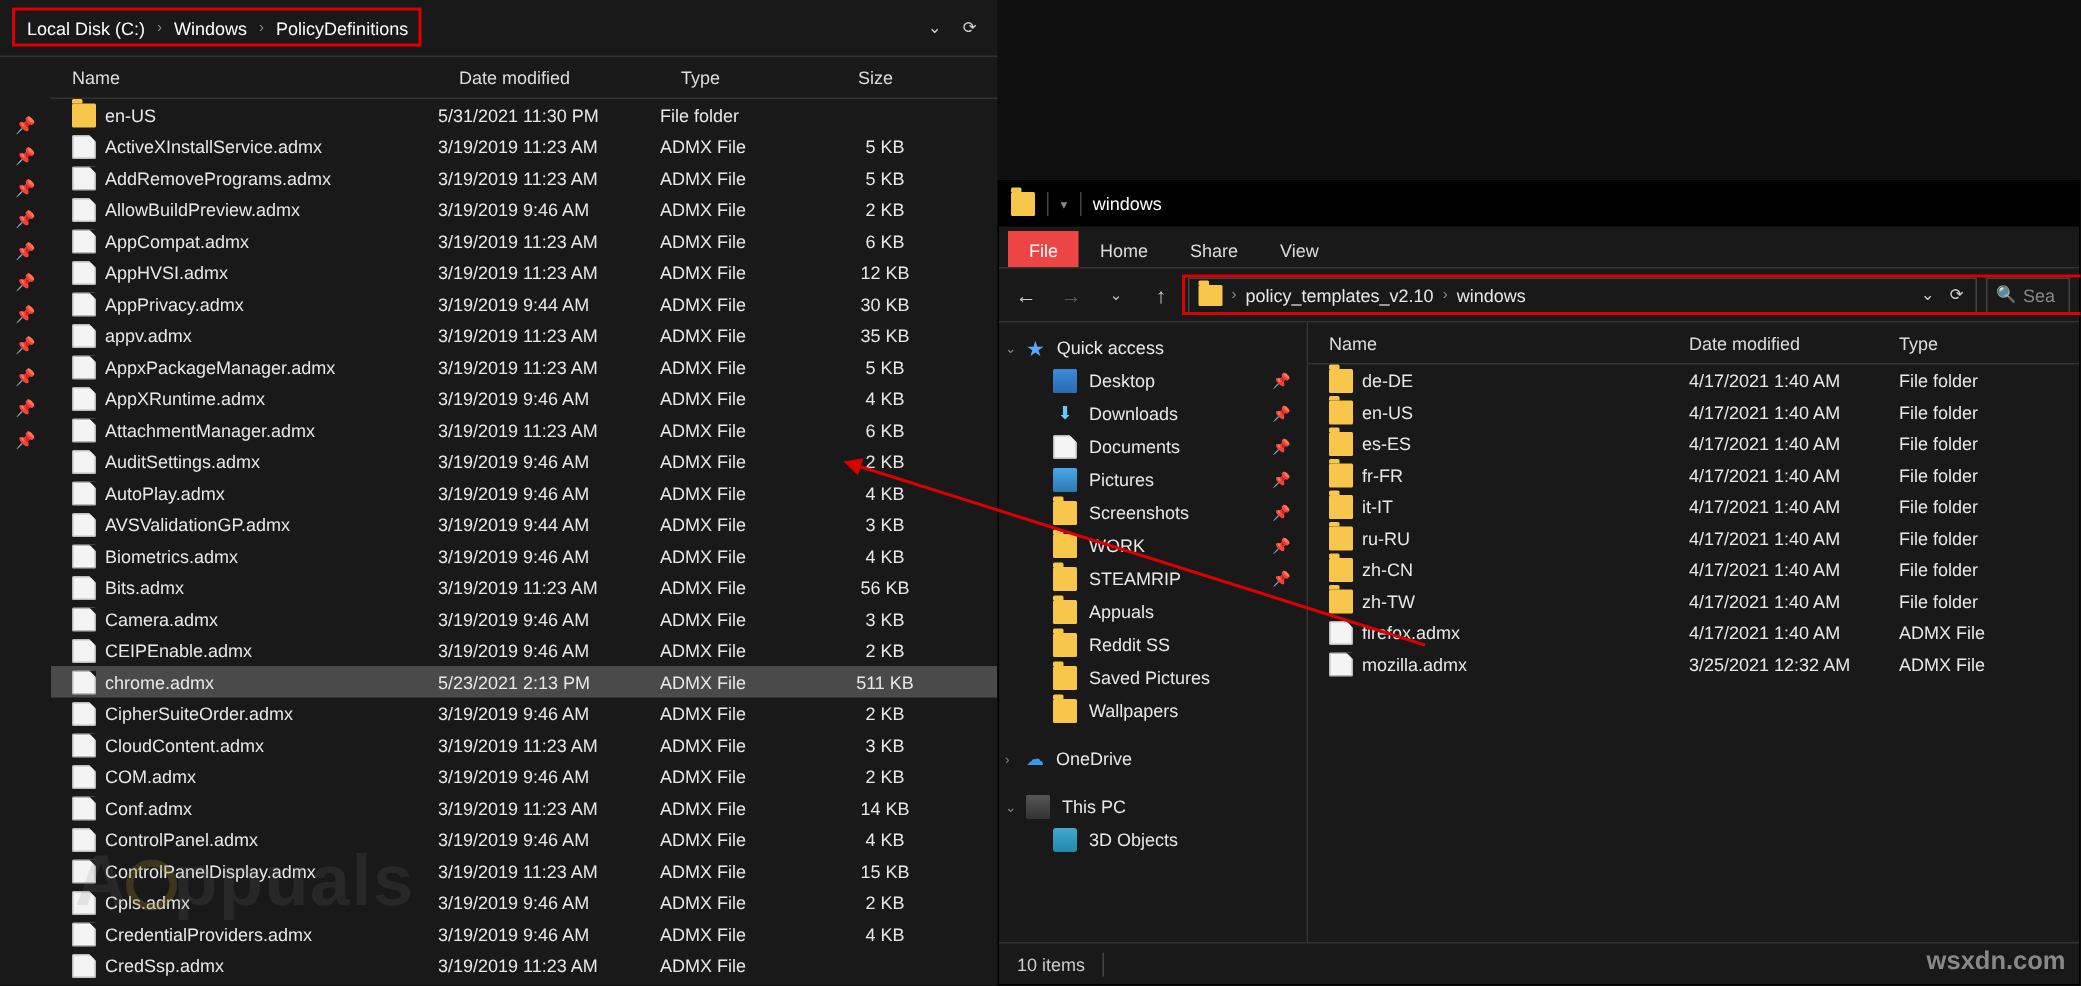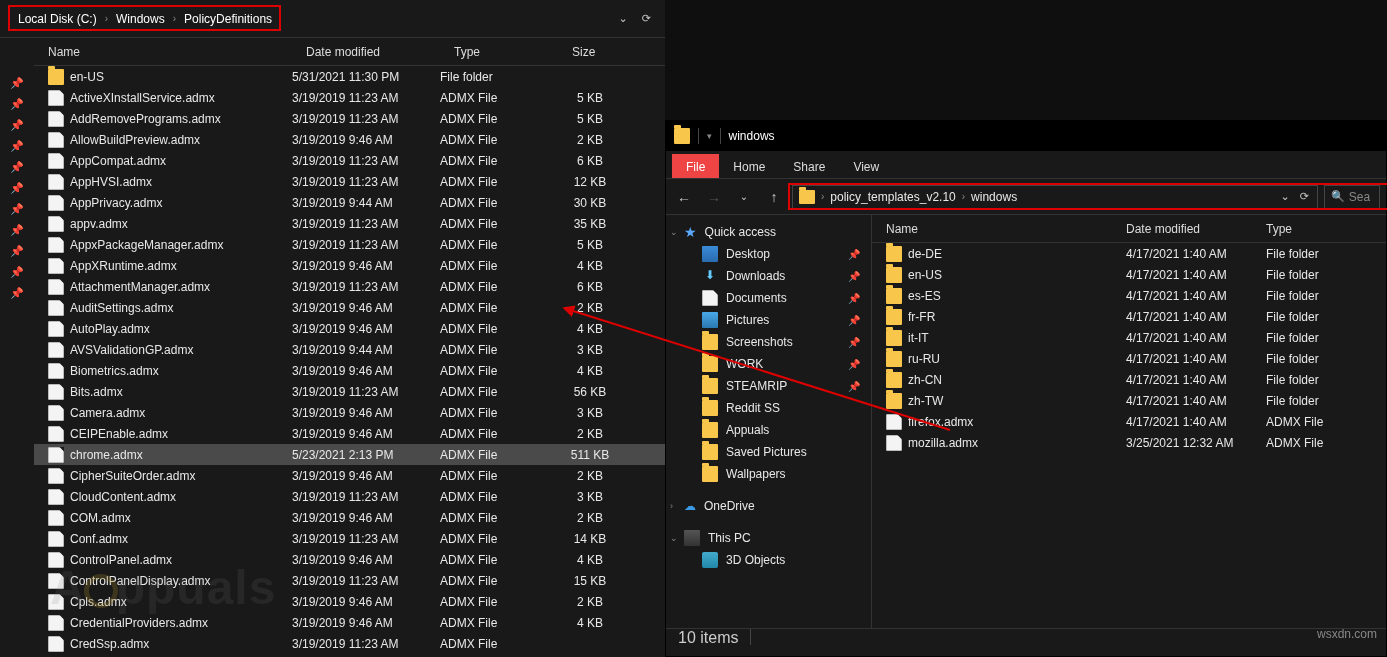--- a/index.html
+++ b/index.html
@@ -77,29 +77,29 @@
   .se-cols { height:28px; display:flex; align-items:center; border-bottom:1px solid #333; font-size:12px; color:#ddd; }
   .sc-name { width:254px; padding-left:14px; }
   .sc-date { width:140px; }
   .sc-type { width:100px; }
   .se-row { height:21px; display:flex; align-items:center; font-size:12px; position:relative; }
   .se-row .ic { width:16px; height:16px; margin-left:14px; margin-right:6px; flex-shrink:0; }
   .se-row .nm { width:218px; }
   .se-row .dt { width:140px; }
   .se-row .ty { width:100px; }
 
-  .se-status { position:absolute; left:0; right:0; bottom:0; height:28px; border-top:1px solid #333; display:flex; padding-left:12px; font-size:16px; color:#ccc; gap:12px; }
+  .se-status { position:absolute; left:0; right:0; bottom:0; height:28px; border-top:1px solid #333; display:flex; align-items:center; padding-left:12px; font-size:12px; color:#ccc; gap:12px; }
   .se-status .vline { width:1px; height:16px; background:#444; }
 
   
   .drag-arrow { position:absolute; pointer-events:none; }
 
   .watermark { position:absolute; left:50px; top:560px; font-size:48px; font-weight:600; color:rgba(120,120,120,0.15); letter-spacing:1px; pointer-events:none; }
   .watermark .o { display:inline-block; width:34px; height:34px; border:5px solid rgba(150,120,40,0.3); border-radius:50%; vertical-align:middle; margin:0 -2px; position:relative; }
-  .wm-site { position:absolute; right:10px; bottom:16px; font-size:12px; color:#888; }
+  .wm-site { position:absolute; right:10px; bottom:6px; font-size:17px; color:#888;font-weight:bold; }
 </style>
 </head>
 <body>
 
 <div class="main-explorer">
 
   <div class="breadcrumb-bar">
     <div class="bc-highlight"></div>
     <div class="breadcrumb">
       <span class="crumb">
@@ -419,25 +419,25 @@
           <span>WORK</span>
           <span class="pin-right">📌</span>
         </div>
       <div class="nav-item indent">
           <span class="nav-ic folder-icon"></span>
           <span>STEAMRIP</span>
           <span class="pin-right">📌</span>
         </div>
       <div class="nav-item indent">
           <span class="nav-ic folder-icon"></span>
+          <span>Appuals</span>
+        </div>
+      <div class="nav-item indent">
+          <span class="nav-ic folder-icon"></span>
           <span>Reddit SS</span>
-        </div>
-      <div class="nav-item indent">
-          <span class="nav-ic folder-icon"></span>
-          <span>Appuals</span>
         </div>
       <div class="nav-item indent">
           <span class="nav-ic folder-icon"></span>
           <span>Saved Pictures</span>
         </div>
       <div class="nav-item indent">
           <span class="nav-ic folder-icon"></span>
           <span>Wallpapers</span>
         </div>
       <div style="height:10px;"></div>

